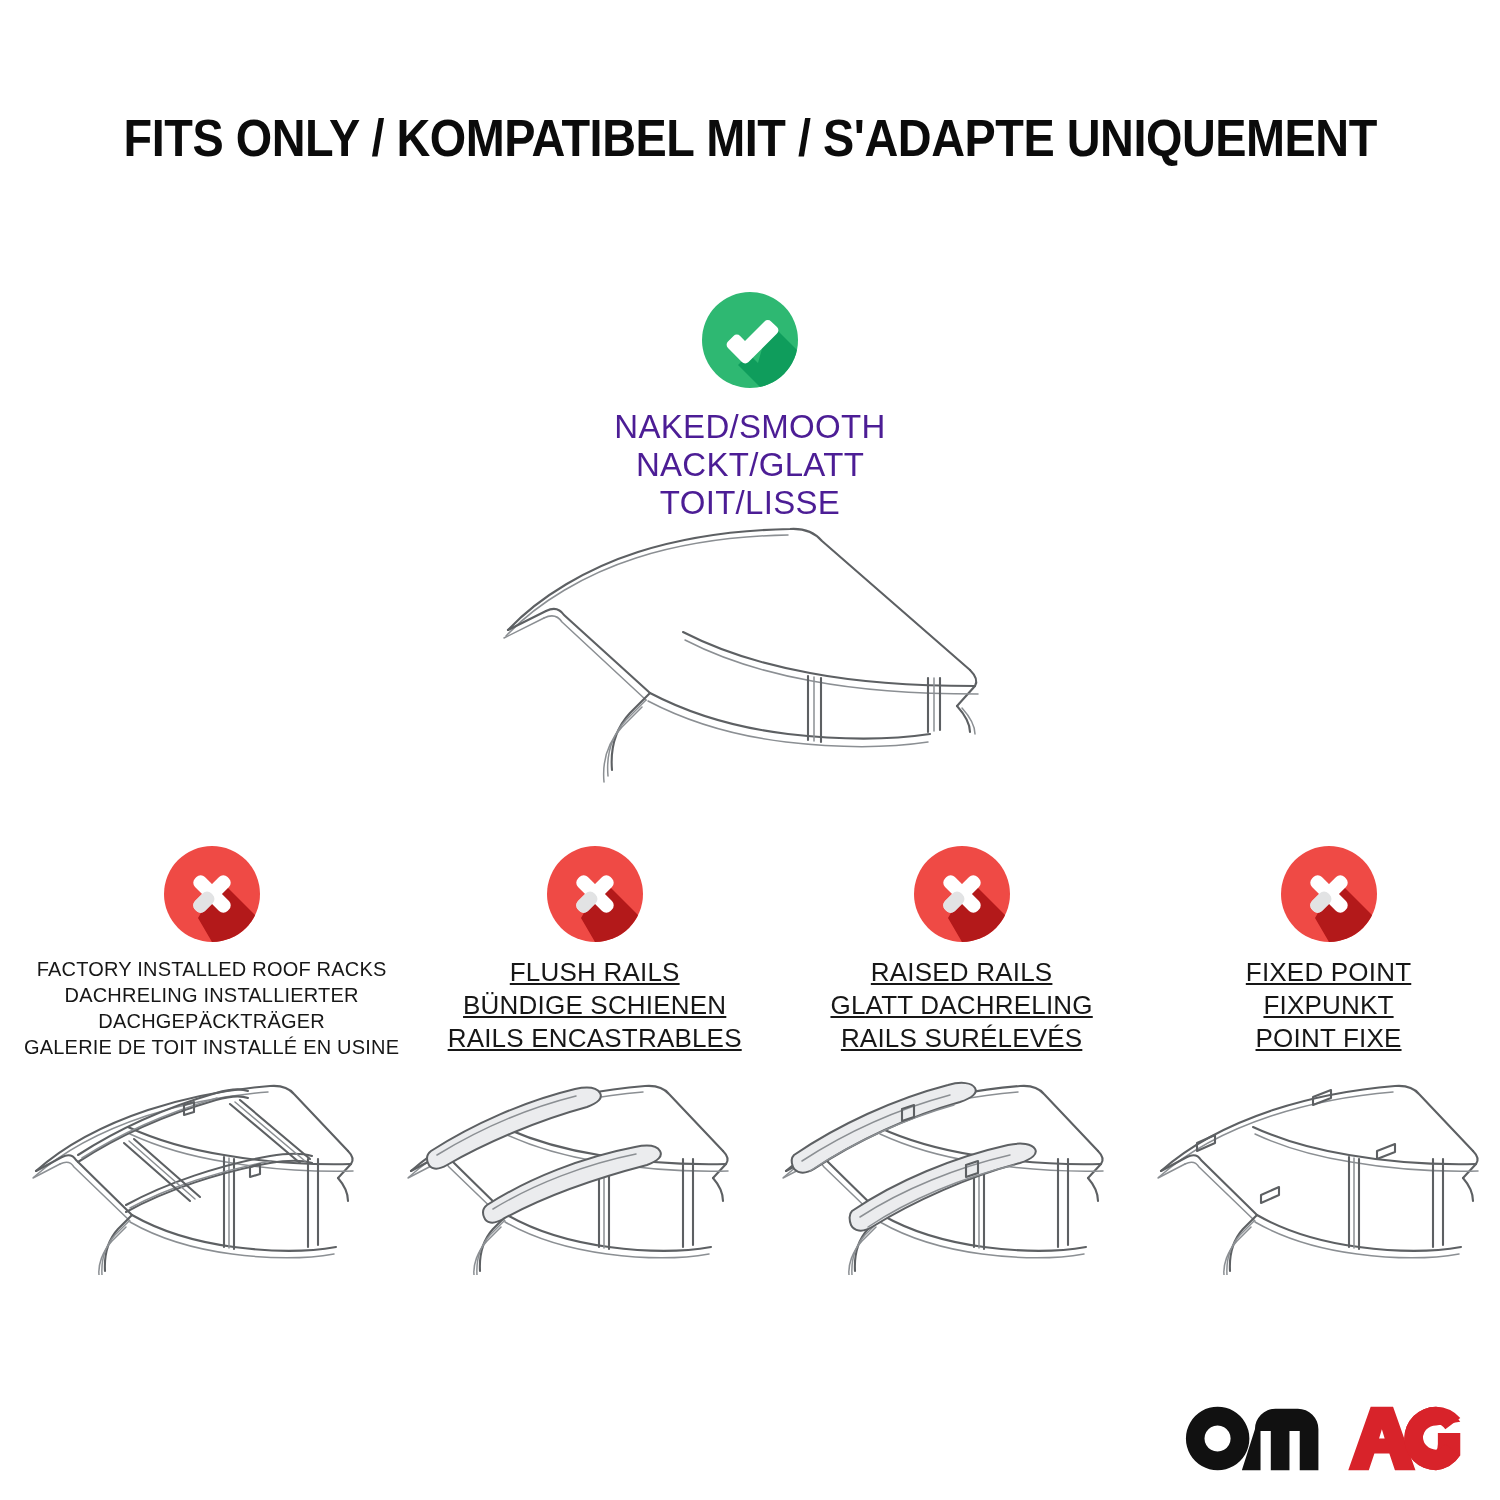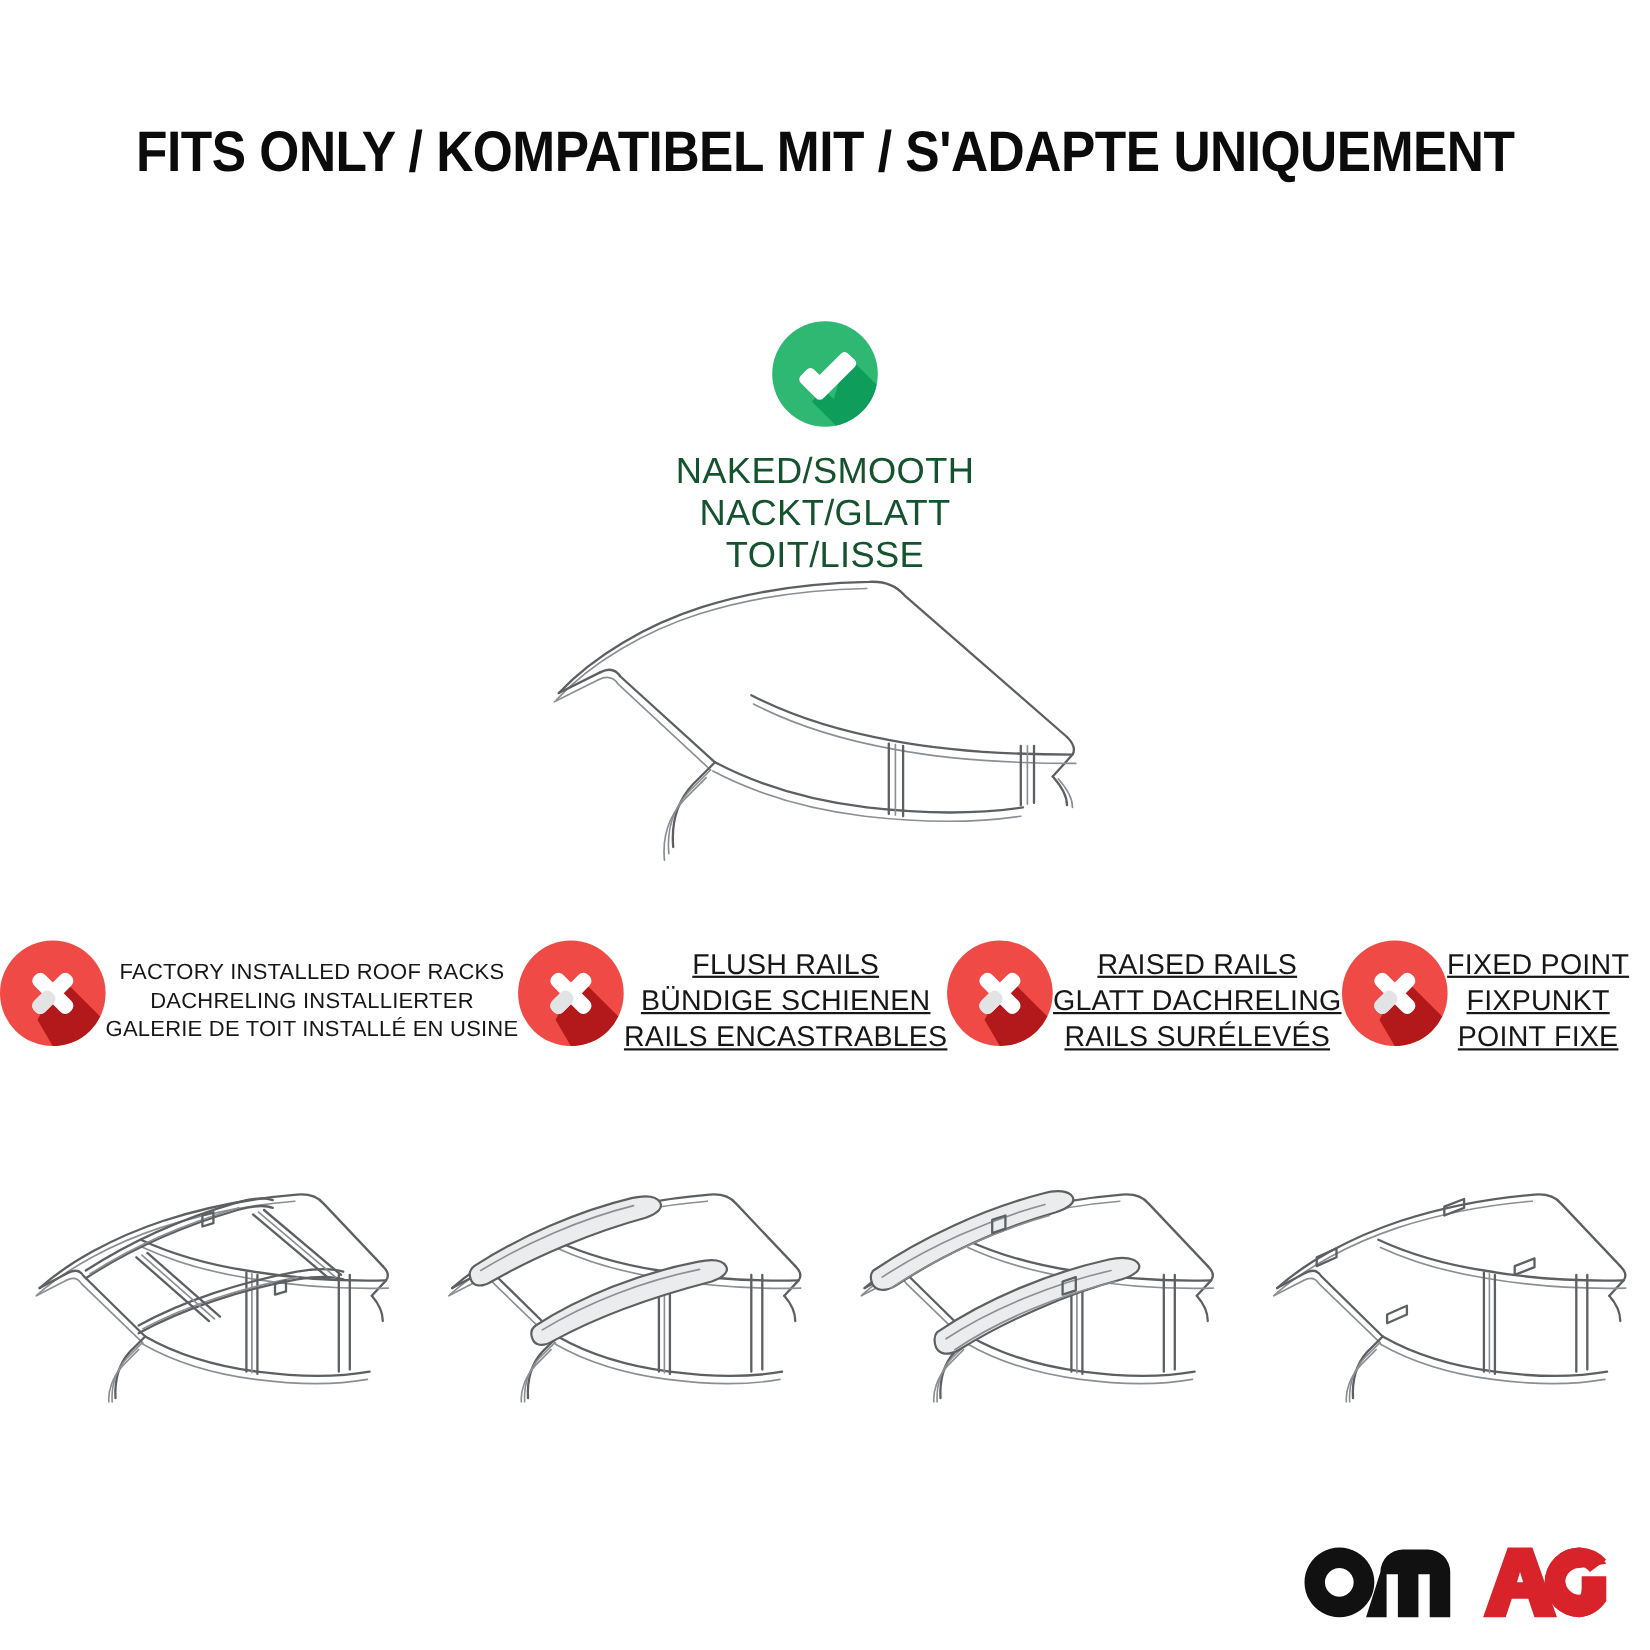--- a/index.html
+++ b/index.html
@@ -66,21 +66,21 @@
   .badge .glyph {
     position: absolute;
     left: 0; top: 0;
     width: 100%; height: 100%;
   }
 
   #fits-label {
     margin-top: 16px;
     font-size: 33px;
     line-height: 38px;
-    color: #14532d;
+    color: #4c1d95;
     letter-spacing: 0.3px;
     font-weight: 400;
   }
   #fits-label div { white-space: nowrap; }
 
   #fits-illustration {
     position: absolute;
     left: 470px;
     top: 518px;
     width: 580px;
@@ -91,23 +91,24 @@
   #not-fits-row {
     position: absolute;
     left: 0;
     top: 846px;
     width: 1500px;
     display: flex;
   }
   .nf-col {
     flex: 1 1 0;
     display: flex;
-    flex-direction: row;
+    flex-direction: column;
     align-items: center;
     text-align: center;
+    padding-left: 24px;
   }
   .nf-label {
     margin-top: 14px;
     color: #171717;
     letter-spacing: 0.2px;
     font-weight: 400;
   }
   .nf-label.small { font-size: 20px; line-height: 26px; }
   .nf-label.normal { font-size: 26px; line-height: 33px; text-decoration: underline; }
   .nf-label div { white-space: nowrap; }
@@ -236,20 +237,21 @@
             <rect x="41" y="25" width="14" height="46" rx="6" fill="#ffffff"></rect>
             <rect x="25" y="41" width="46" height="14" rx="6" fill="#ffffff"></rect>
             <rect x="41" y="48" width="14" height="23" rx="6" fill="#e2e3e4"></rect>
           </g>
         </svg>
       </div>
     </div>
     <div class="nf-label small">
       <div>FACTORY INSTALLED ROOF RACKS</div>
       <div>DACHRELING INSTALLIERTER</div>
+      <div>DACHGEPÄCKTRÄGER</div>
       <div>GALERIE DE TOIT INSTALLÉ EN USINE</div>
     </div>
   </div>
 
   <div class="nf-col">
     <div class="badge cross">
       <div class="flat-shadow">
         <svg viewBox="0 0 96 96" width="96" height="96">
           <path d="M56,34 L96,74 L96,96 L48,96 L34,72 L48,48 Z"></path>
         </svg>

